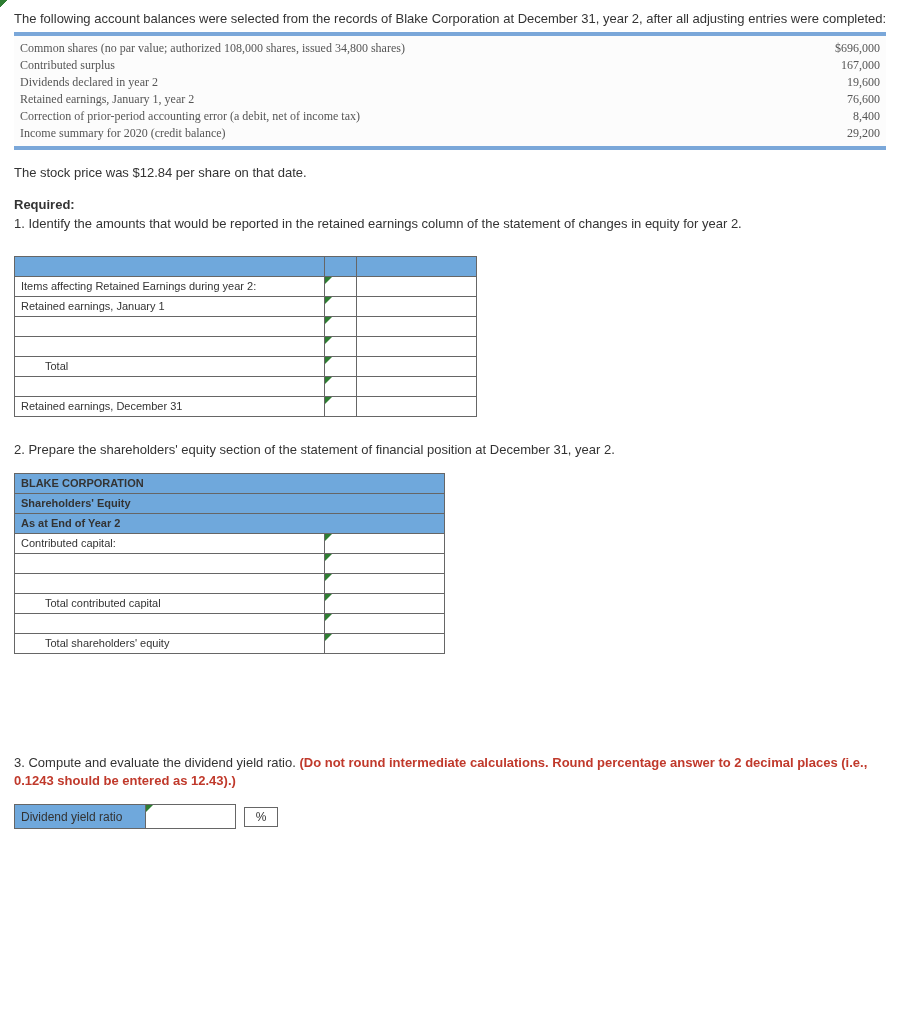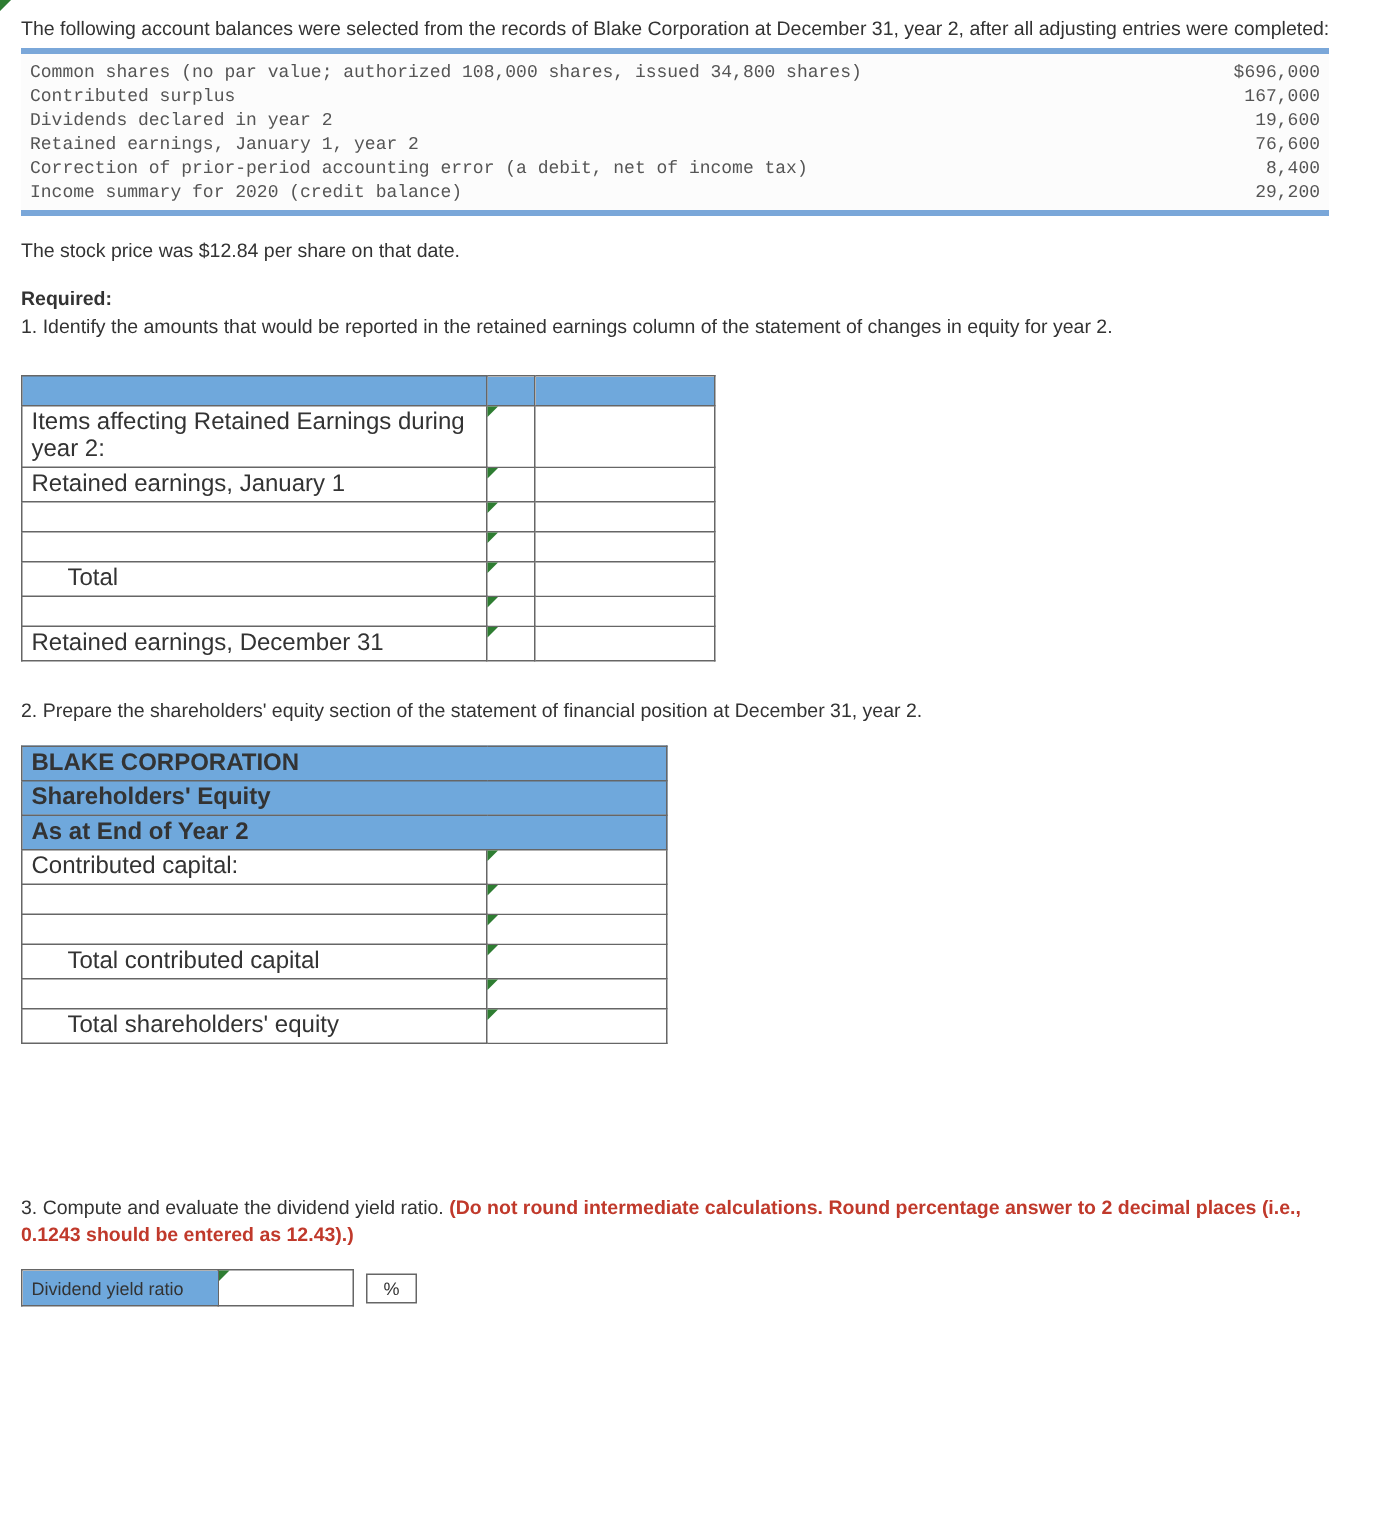--- a/index.html
+++ b/index.html
@@ -20,21 +20,21 @@
     background: #fcfcfc;
     border-top: 4px solid #7aa7d9;
     border-bottom: 4px solid #7aa7d9;
     padding: 4px 6px;
     margin-bottom: 14px;
     width: 860px;
   }
   .data-row {
     display: flex;
     justify-content: space-between;
-    font-family: Liberation Mono, monospace;
+    font-family: Liberation Serif, serif;
     font-size: 12px;
     color: #555;
     padding: 1px 0;
   }
   .data-row .val {
     white-space: pre;
     text-align: right;
   }
   .plain {
     margin: 6px 0 14px 0;
@@ -42,21 +42,21 @@
   }
   .required {
     font-weight: bold;
   }
   table.worksheet {
     border-collapse: collapse;
     margin: 10px 0 24px 0;
   }
   table.worksheet td {
     border: 1px solid #666;
-    font-size: 16px;
+    font-size: 11px;
     height: 20px;
     padding: 2px 6px;
     background: #fff;
     box-sizing: border-box;
   }
   table.worksheet td.hdr {
     background: #6fa8dc;
   }
   table.worksheet td.label {
     width: 310px;

